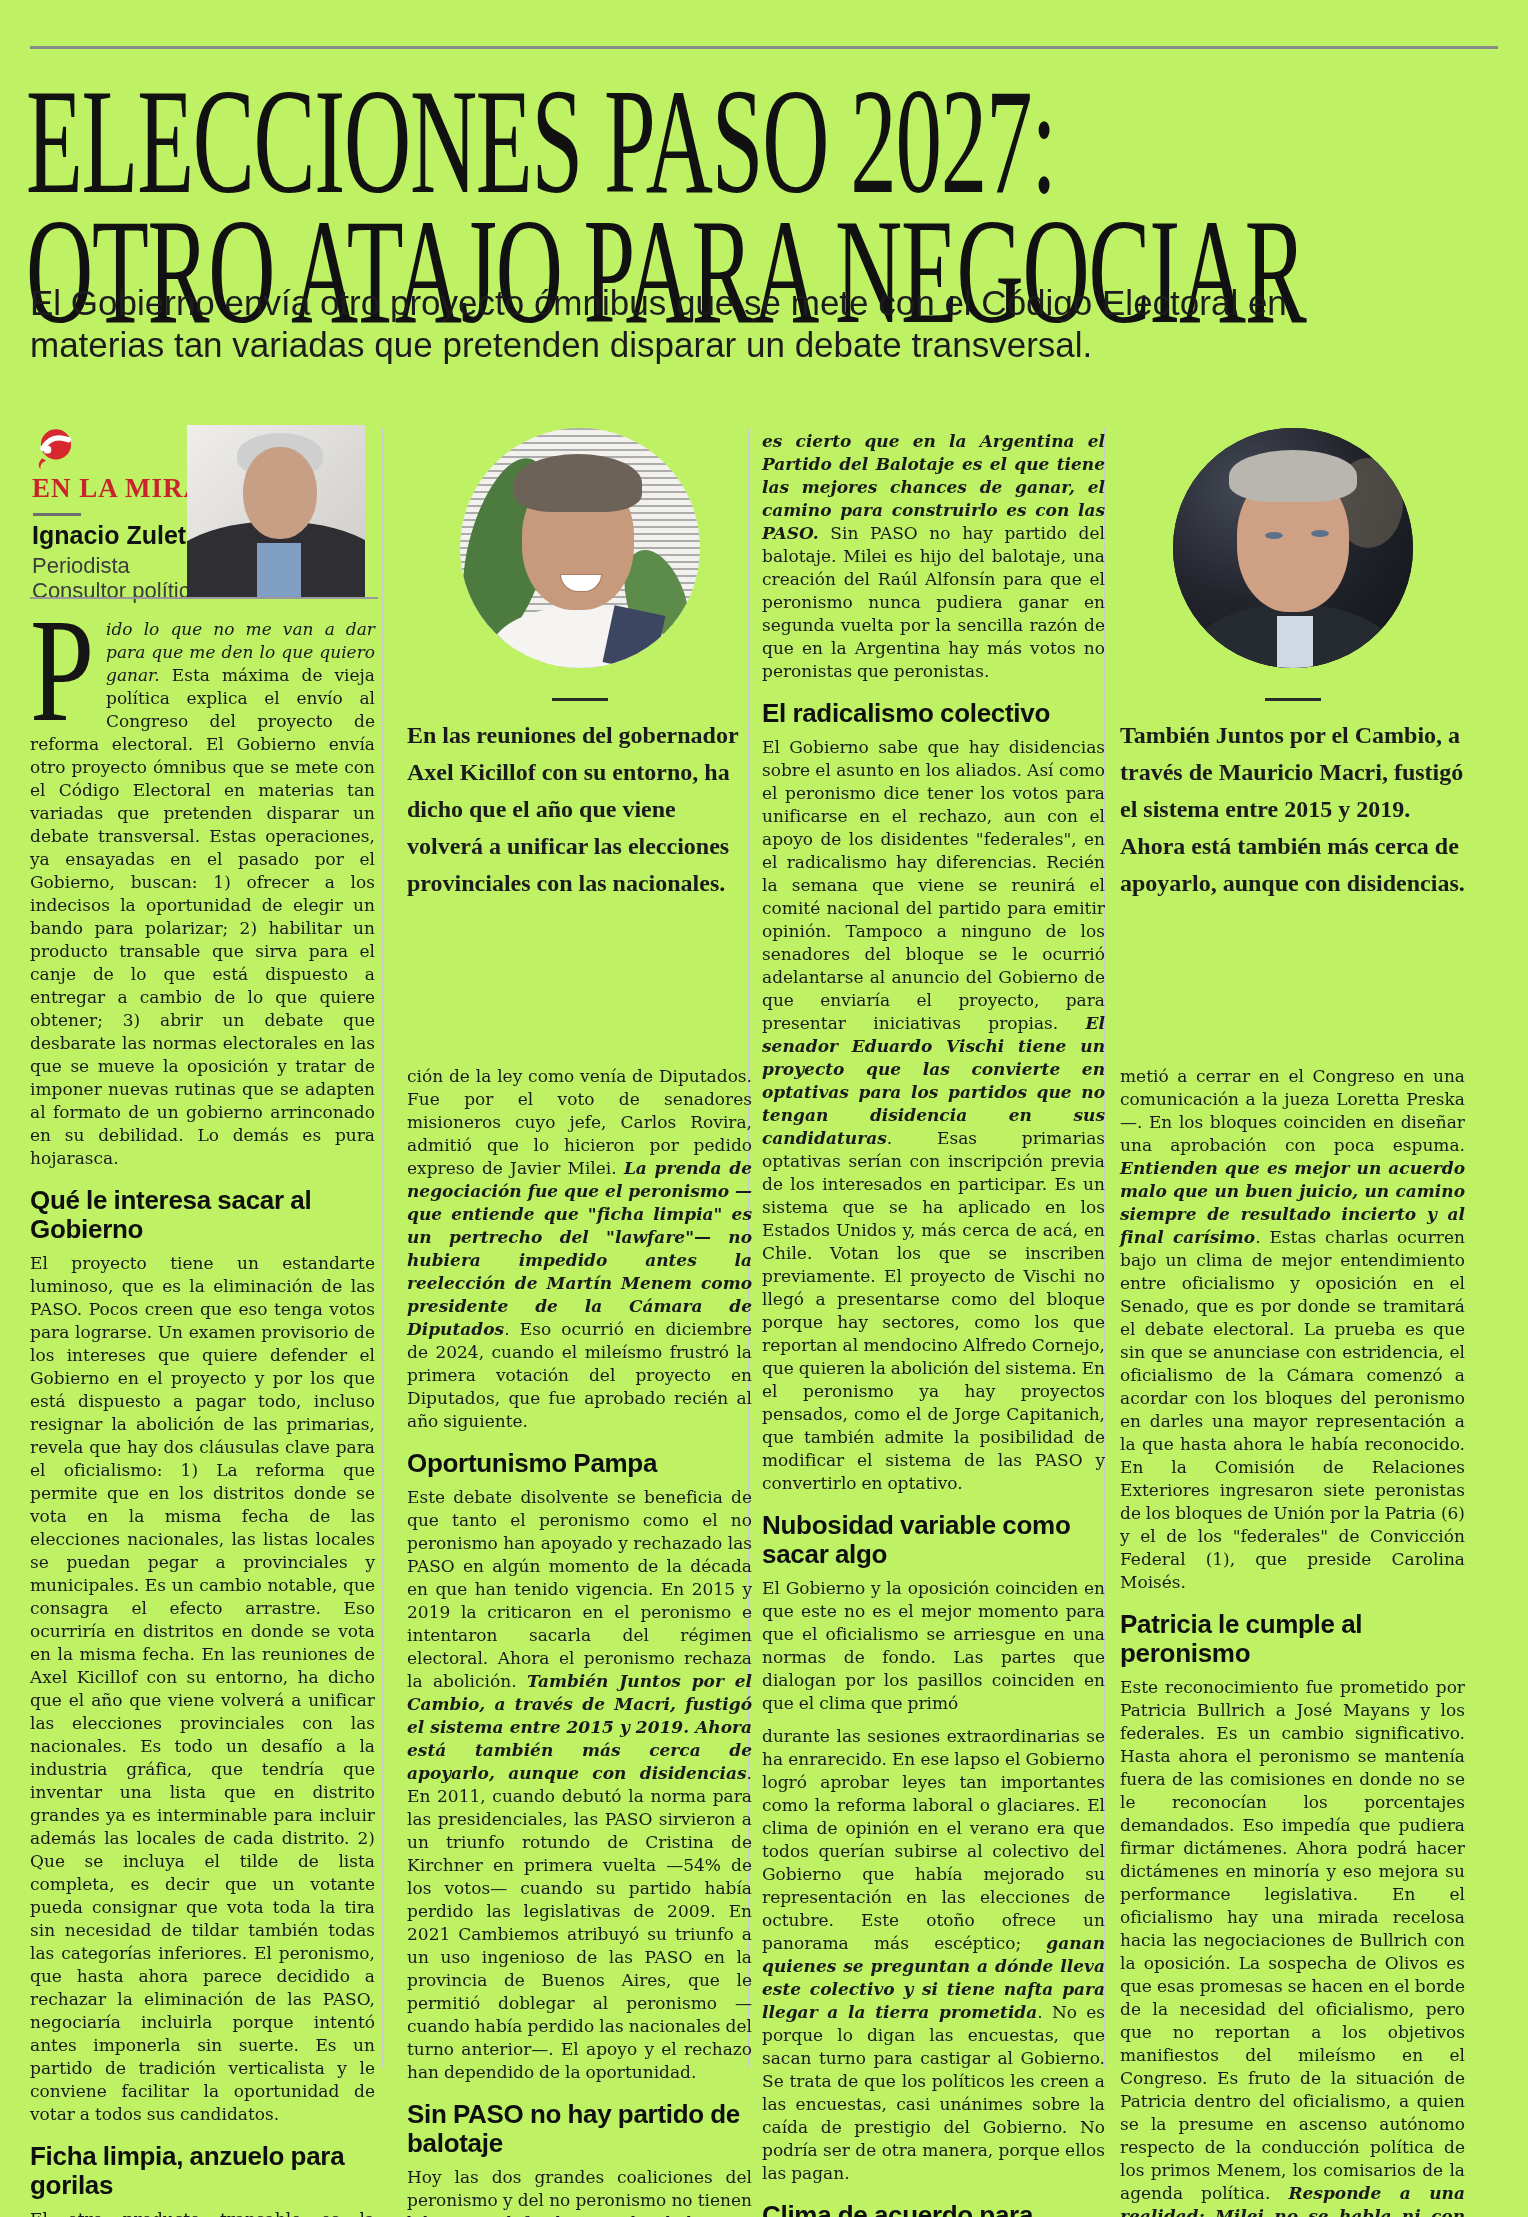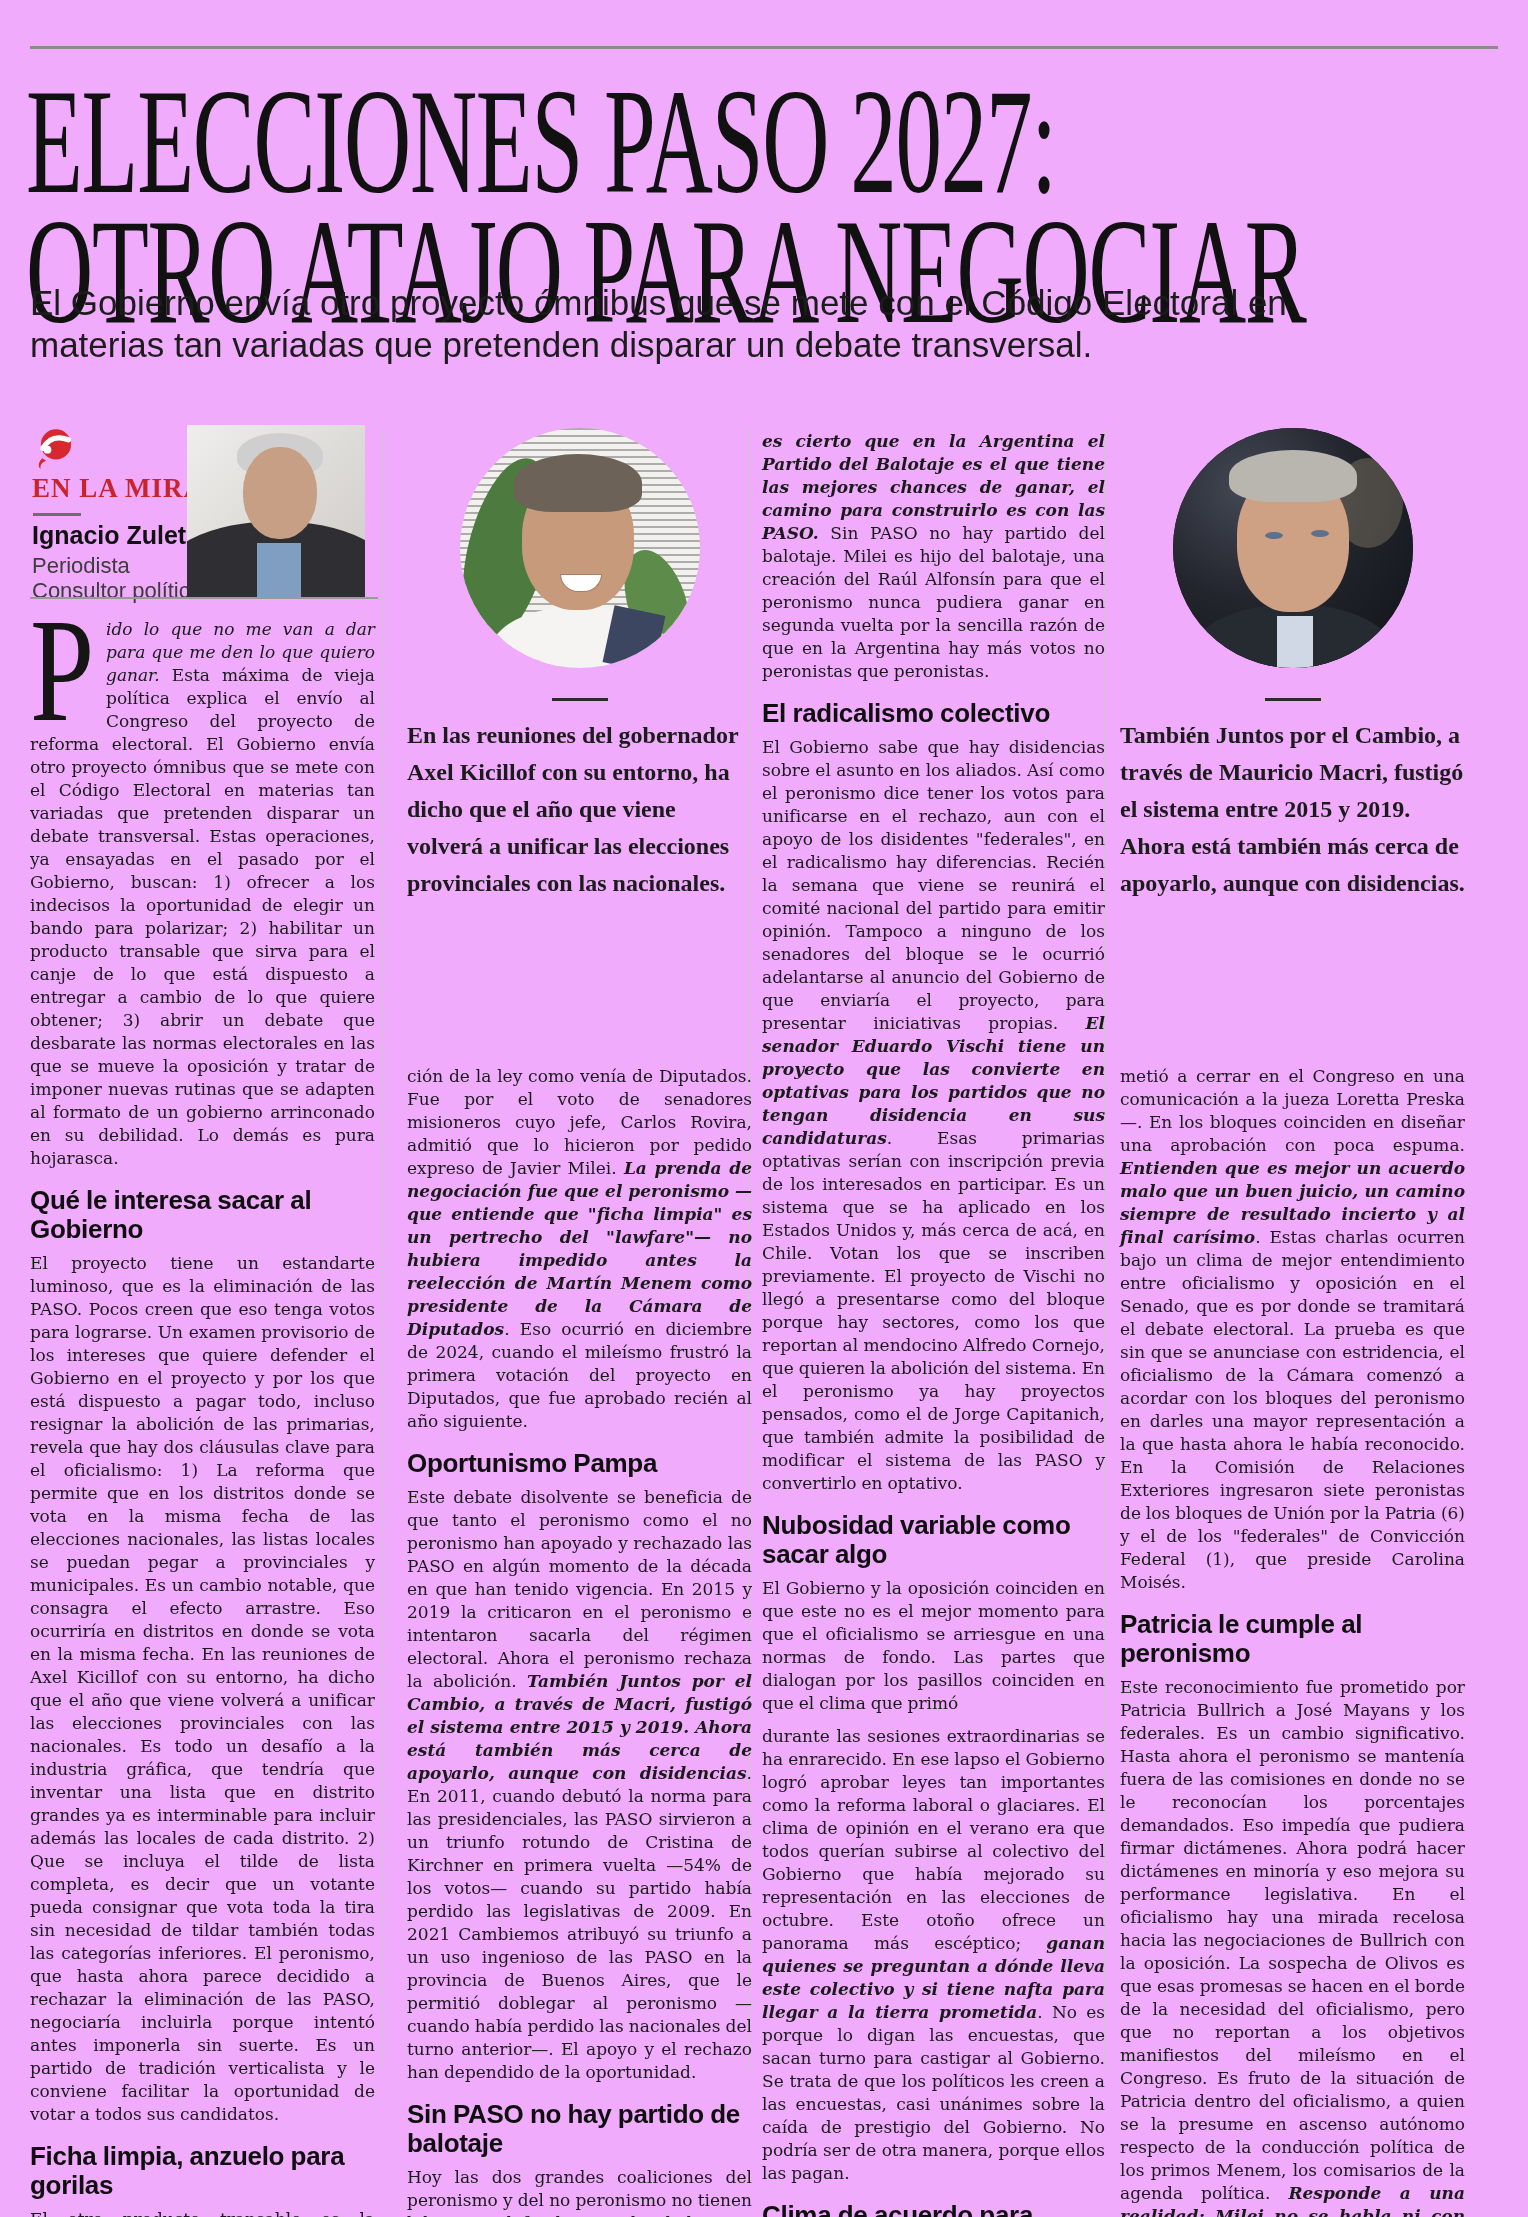--- a/index.html
+++ b/index.html
@@ -1,16 +1,16 @@
 <!DOCTYPE html>
 <html lang="es"><head>
 <meta charset="utf-8">
 <style>
   html,body{margin:0;padding:0;background:#ffffff;}
-  .page{position:relative;width:1528px;height:2217px;background:#f0abfc;overflow:hidden;
+  .page{position:relative;width:1528px;height:2217px;background:#bef264;overflow:hidden;
         font-family:"DejaVu Serif",serif;color:#1a1a1a;}
   .top-rule{position:absolute;left:30px;top:46px;width:1468px;height:3px;background:#8a8a8a;}
   .hl{position:absolute;left:26px;white-space:nowrap;font-family:"Liberation Serif",serif;
       font-weight:400;color:#111;font-size:150px;line-height:1;letter-spacing:-2px;
       transform:scaleX(0.62);transform-origin:0 0;}
   .hl1{top:66px;} .hl2{top:196px;}
   .standfirst{position:absolute;left:30px;top:282px;width:1300px;
       font-family:Liberation Sans, sans-serif;font-size:35px;line-height:42px;color:#1c1c1c;}
   
   .author{position:absolute;left:30px;top:425px;width:348px;height:175px;}

